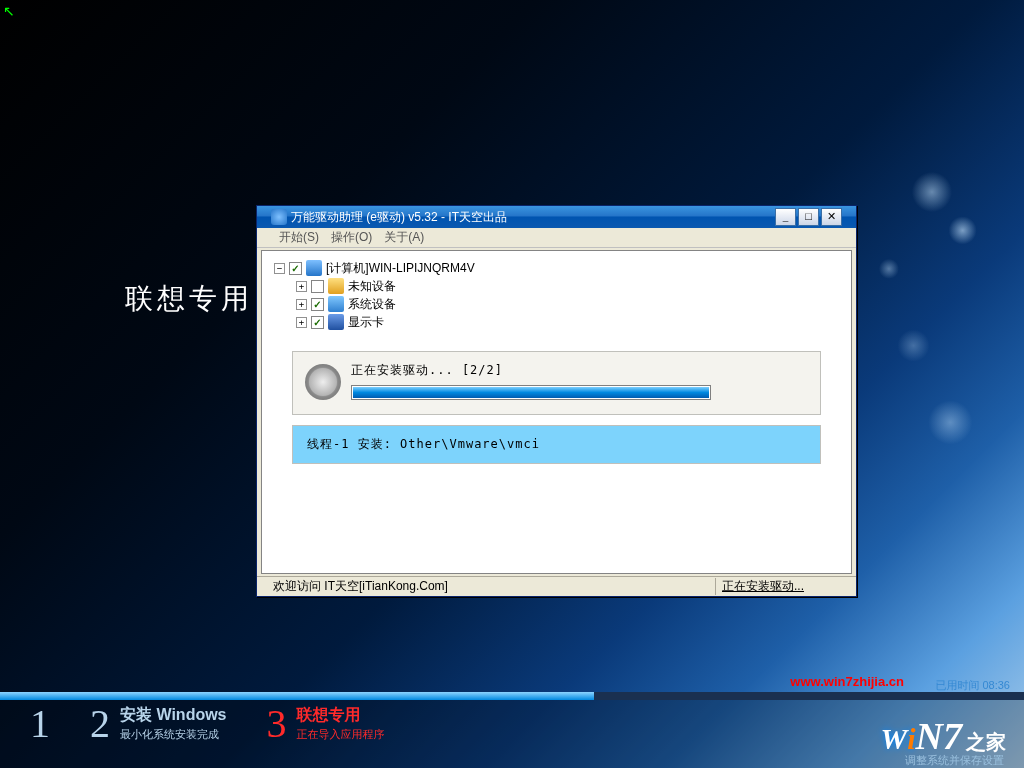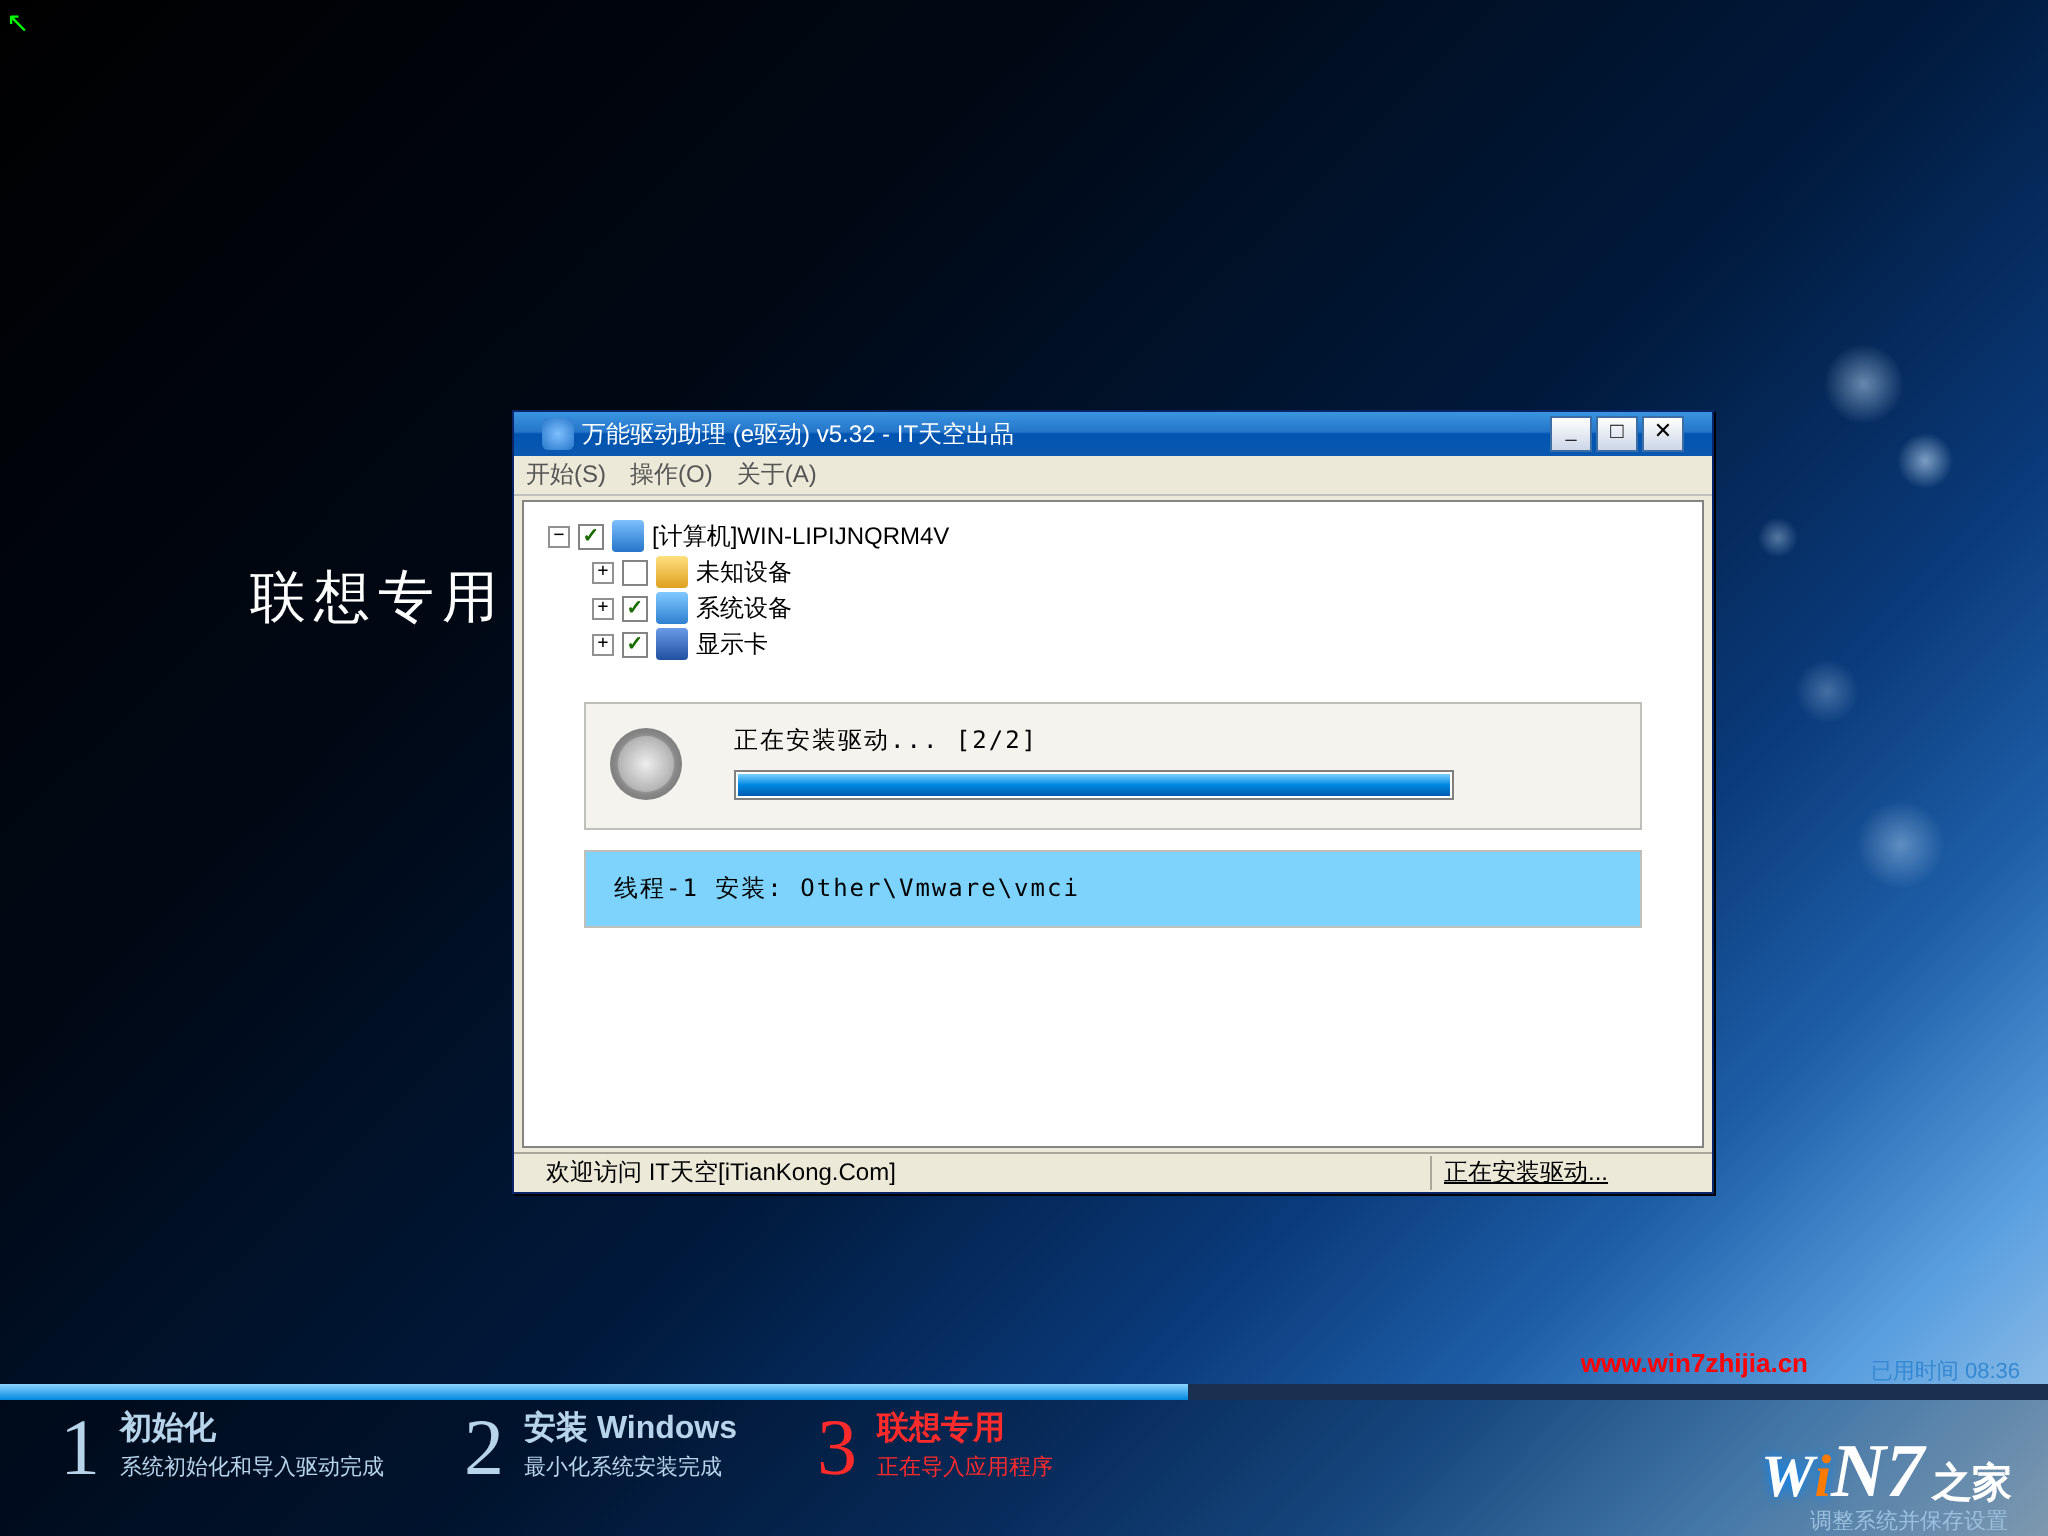--- a/index.html
+++ b/index.html
@@ -33,38 +33,38 @@
 }
 .titlebar {
   height:22px;
   background: linear-gradient(180deg, #3a95e0 0%, #2575c9 45%, #0054b0 50%, #0a58b0 100%);
   display:flex; align-items:center; padding:0 14px; color:#fff; font-size:12px;
 }
 .titlebar .icon { width:16px; height:16px; margin-right:4px; background:radial-gradient(circle,#7ec0ff,#2575c9); border-radius:3px; }
 .titlebar .title { flex:1; }
 .titlebar .btns { display:flex; gap:2px; }
 .titlebar .btn { width:21px; height:18px; background:linear-gradient(180deg,#fff,#ccd6e8); border:1px solid #3a6ea5; font-size:11px; line-height:14px; text-align:center; color:#000; cursor:pointer; font-family:Tahoma; }
-.menubar { height:20px; background:#ece9d8; border-bottom:1px solid #c0c0c0; padding:0 6px; font-size:12px; color:#555; display:flex; gap:12px; align-items:center;}
+.menubar { height:20px; background:#ece9d8; border-bottom:1px solid #c0c0c0; padding:0 22px; font-size:12px; color:#555; display:flex; gap:12px; align-items:center;}
 .menubar span { cursor:pointer; }
 
 .content { position:absolute; top:44px; left:4px; right:4px; bottom:22px; background:#fff; border:1px solid #848484; }
 .tree { padding:8px 12px; font-size:12px; color:#000; }
 .tree-row { display:flex; align-items:center; height:18px; gap:4px; }
 .exp { width:11px; height:11px; border:1px solid #919191; background:#fff; font-size:9px; line-height:9px; text-align:center; color:#000; cursor:pointer; font-family:monospace;}
 .chk { width:13px; height:13px; border:1px solid #848484; background:#fff; font-size:10px; text-align:center; line-height:11px; cursor:pointer; }
 .chk.on::after { content:"✓"; color:#1a6b00; font-weight:bold; }
 .ticon { width:16px; height:16px; border-radius:2px; }
 .ic-computer { background:linear-gradient(180deg,#7ec0ff,#2575c9); }
 .ic-unknown { background:linear-gradient(180deg,#ffe080,#e0a020); }
 .ic-system  { background:linear-gradient(180deg,#80c8ff,#3080d0); }
 .ic-display { background:linear-gradient(180deg,#6a9be8,#2050a0); }
 .indent { width:18px; }
 
 .progress-box {
-  margin:12px 30px 0; border:1px solid #c0c0bb; background:#f4f3ee; padding:10px 12px 14px; display:flex; gap:26px; align-items:flex-start;
+  margin:12px 30px 0; border:1px solid #c0c0bb; background:#f4f3ee; padding:10px 12px 14px; display:flex; gap:10px; align-items:flex-start;
 }
 .gear { width:36px; height:36px; background:radial-gradient(circle,#fff 30%,#ccc 34%,#888 60%,#666 100%); border-radius:50%; position:relative; flex:0 0 36px; margin-top:2px;}
 .gear::before{content:"";position:absolute;inset:4px;border-radius:50%;background:radial-gradient(circle,#eee,#999);}
 .progress-text { font-size:12px; margin-bottom:6px; font-family:SimSun,monospace; letter-spacing:1px;}
 .progress-bar { width:360px; height:15px; border:1px solid #808080; background:#fff; padding:1px;}
 .progress-fill { height:100%; width:100%; background:linear-gradient(180deg,#7dd0ff,#0088e0,#005bb0);}
 
 .thread-box {
   margin:10px 30px 0; border:1px solid #c0c0bb; background:#7dd3fc; padding:10px 14px; font-size:12px; font-family:SimSun,monospace; letter-spacing:1px;
 }
@@ -171,24 +171,20 @@
 
   <div class="install-bar">
     <div class="url">www.win7zhijia.cn</div>
     <div class="elapsed">已用时间  08:36</div>
     <div class="pbar">
       <div class="pbar-fill" style="width:58%"></div>
     </div>
     <div class="steps">
       <div class="step done">
         <div class="num">1</div>
-        <div class="txt">
-          <div class="t1">初始化</div>
-          <div class="t2">系统初始化和导入驱动完成</div>
-        </div>
       </div>
       <div class="step done">
         <div class="num">2</div>
         <div class="txt">
           <div class="t1">安装 Windows</div>
           <div class="t2">最小化系统安装完成</div>
         </div>
       </div>
       <div class="step active">
         <div class="num">3</div>

